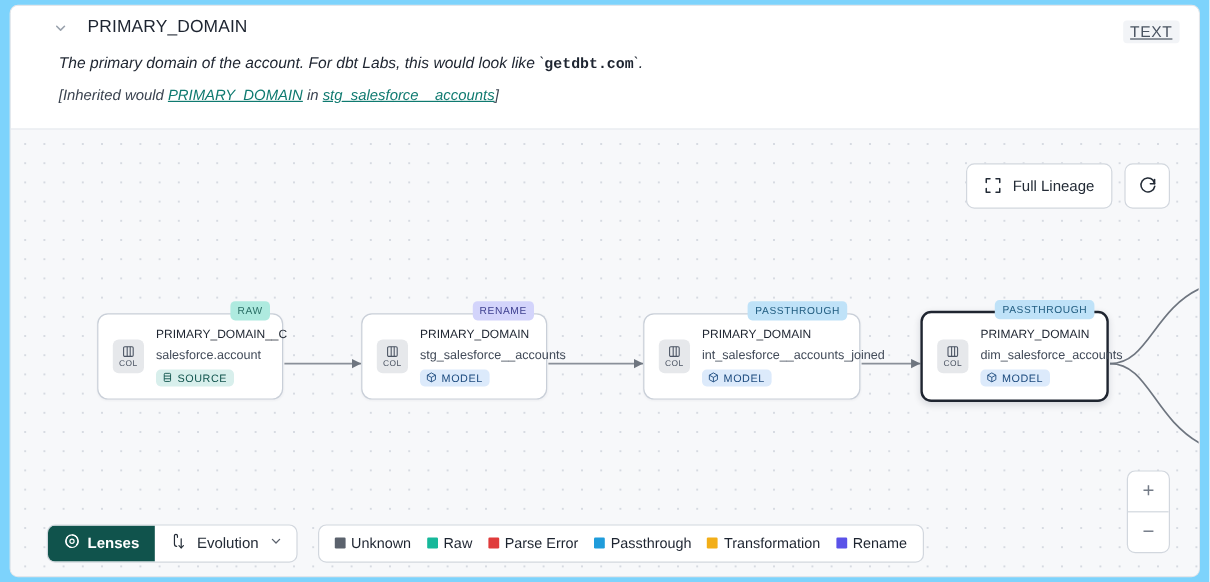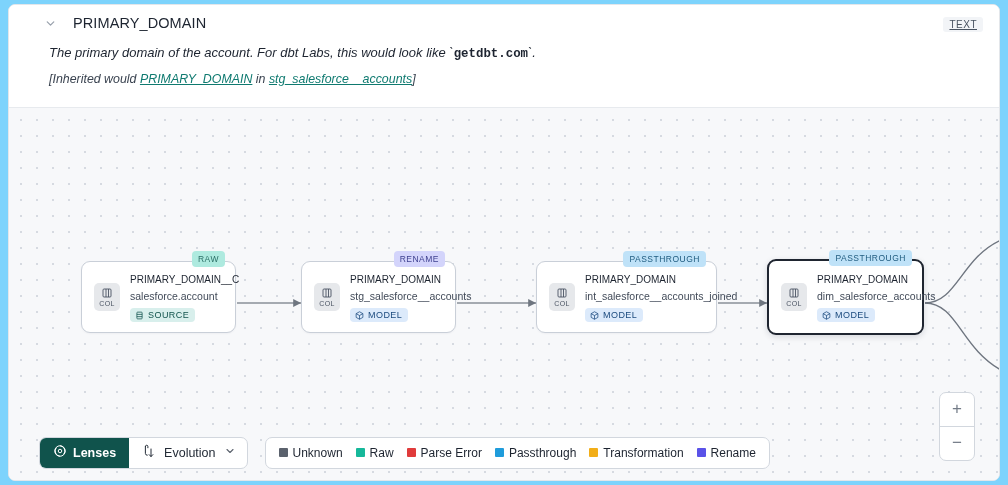--- a/index.html
+++ b/index.html
@@ -52,21 +52,21 @@
     color: #1d2430;
     letter-spacing: .1px;
     font-weight: 400;
     margin-left: 7px;
   }
   .type-badge {
     position: absolute;
     right: 16px; top: 12px;
     background: #f2f4f7;
     color: #495361;
-    font-size: 10px;
+    font-size: 13px;
     letter-spacing: .5px;
     padding: 2px 6px;
     border-radius: 3px;
     text-decoration: underline;
   }
   .desc {
     margin: 13px 0 0 20px;
     font-size: 13px;
     font-style: italic;
     color: #1d2430;
@@ -382,20 +382,41 @@
             <span class="node-body"><span class="node-col">PRIMARY_DOMAIN</span><div class="node-table">dim_salesforce_accounts</div><span class="kind model">
                 <svg width="9" height="9" viewBox="0 0 24 24" fill="none" stroke="currentColor" stroke-width="2">
                   <path d="M12 2 21 7v10l-9 5-9-5V7z"></path>
                   <path d="M12 12 21 7M12 12v10M12 12 3 7"></path>
                 </svg>
                 <span>MODEL</span>
               </span></span>
           </div>
         </div>
 
+      <div class="ctl-row">
+        <div class="btn">
+          <span>
+            <svg width="15" height="15" viewBox="0 0 24 24" fill="none" stroke="#232b36" stroke-width="2" stroke-linecap="round" stroke-linejoin="round">
+              <polyline points="3 8 3 3 8 3"></polyline>
+                <polyline points="16 3 21 3 21 8"></polyline>
+              <polyline points="21 16 21 21 16 21"></polyline>
+                <polyline points="8 21 3 21 3 16"></polyline>
+            </svg>
+          </span>
+          <span>Full Lineage</span>
+        </div>
+        <div class="btn icon-only">
+          <span>
+            <svg width="17" height="17" viewBox="0 0 24 24" fill="none" stroke="#232b36" stroke-width="1.8" stroke-linecap="round" stroke-linejoin="round">
+              <path d="M20 5v5h-5"></path>
+              <path d="M20.2 13a8.2 8.2 0 1 1-2.1-7.2L20 10"></path>
+            </svg>
+          </span>
+        </div>
+      </div>
 
       <div class="zoomctl">
         <div>+</div>
         <div class="zsep"></div>
         <div>−</div>
       </div>
 
       <div class="bottom">
         <div class="seg">
           <div class="lenses">

